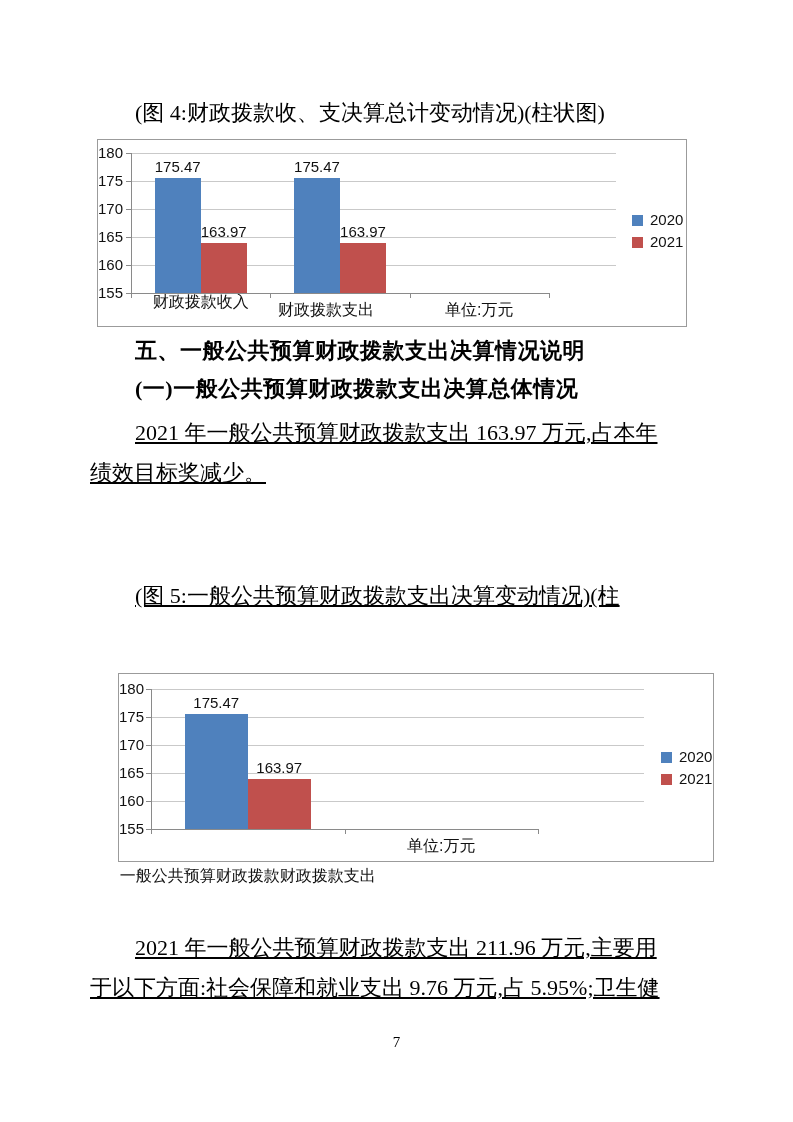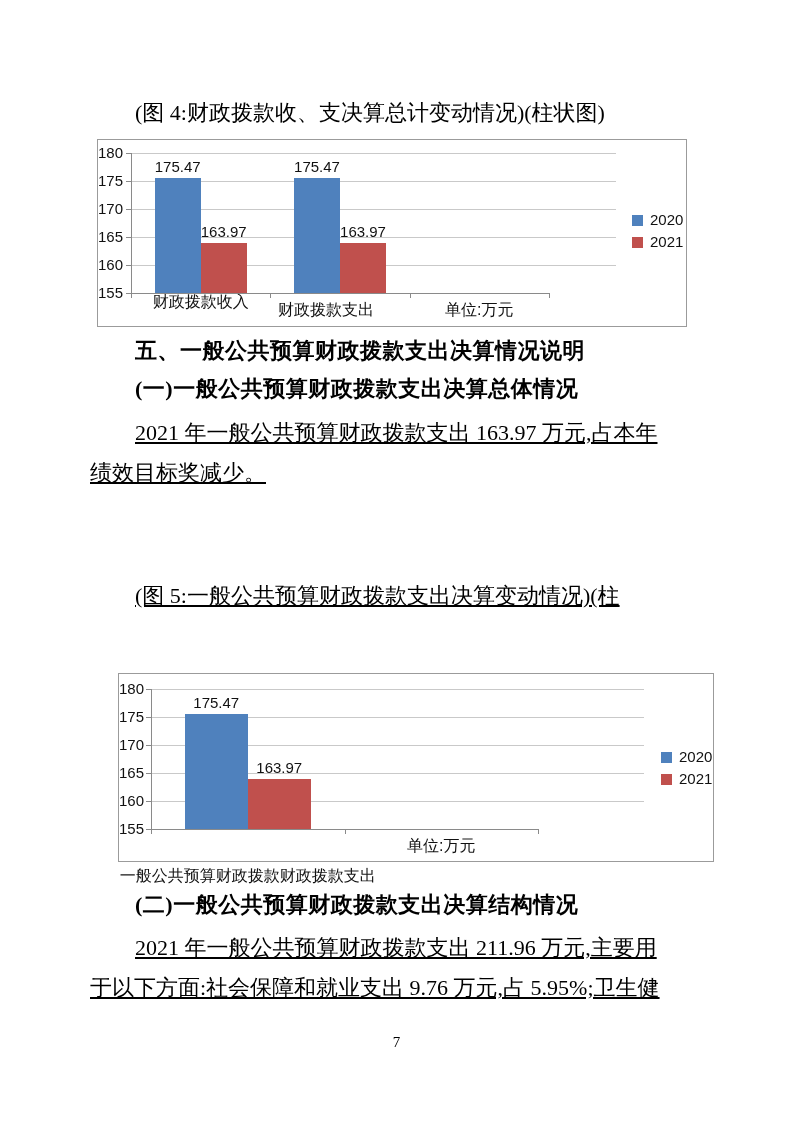--- a/index.html
+++ b/index.html
@@ -125,21 +125,20 @@
       <div class="lrow" style="left: 542px; top: 75px;">
         <div class="lsw" style="background: rgb(79, 129, 189);"></div>
         <div class="ltx">2020</div>
       </div>
       <div class="lrow" style="left: 542px; top: 97px;">
         <div class="lsw" style="background: rgb(192, 80, 77);"></div>
         <div class="ltx">2021</div>
       </div>
     </div>
 
-  <div class="txt h-serif" style="top:885px">(二)一般公共预算财政拨款支出决算结构情况</div>
 
   <div class="txt block" style="top:928px">
       <div class="tline">2021 年一般公共预算财政拨款支出 211.96 万元,主要用</div>
       <div class="tline">于以下方面:社会保障和就业支出 9.76 万元,占 5.95%;卫生健</div>
     </div>
 
   <div class="pagenum">7</div>
 
 </div>
 

